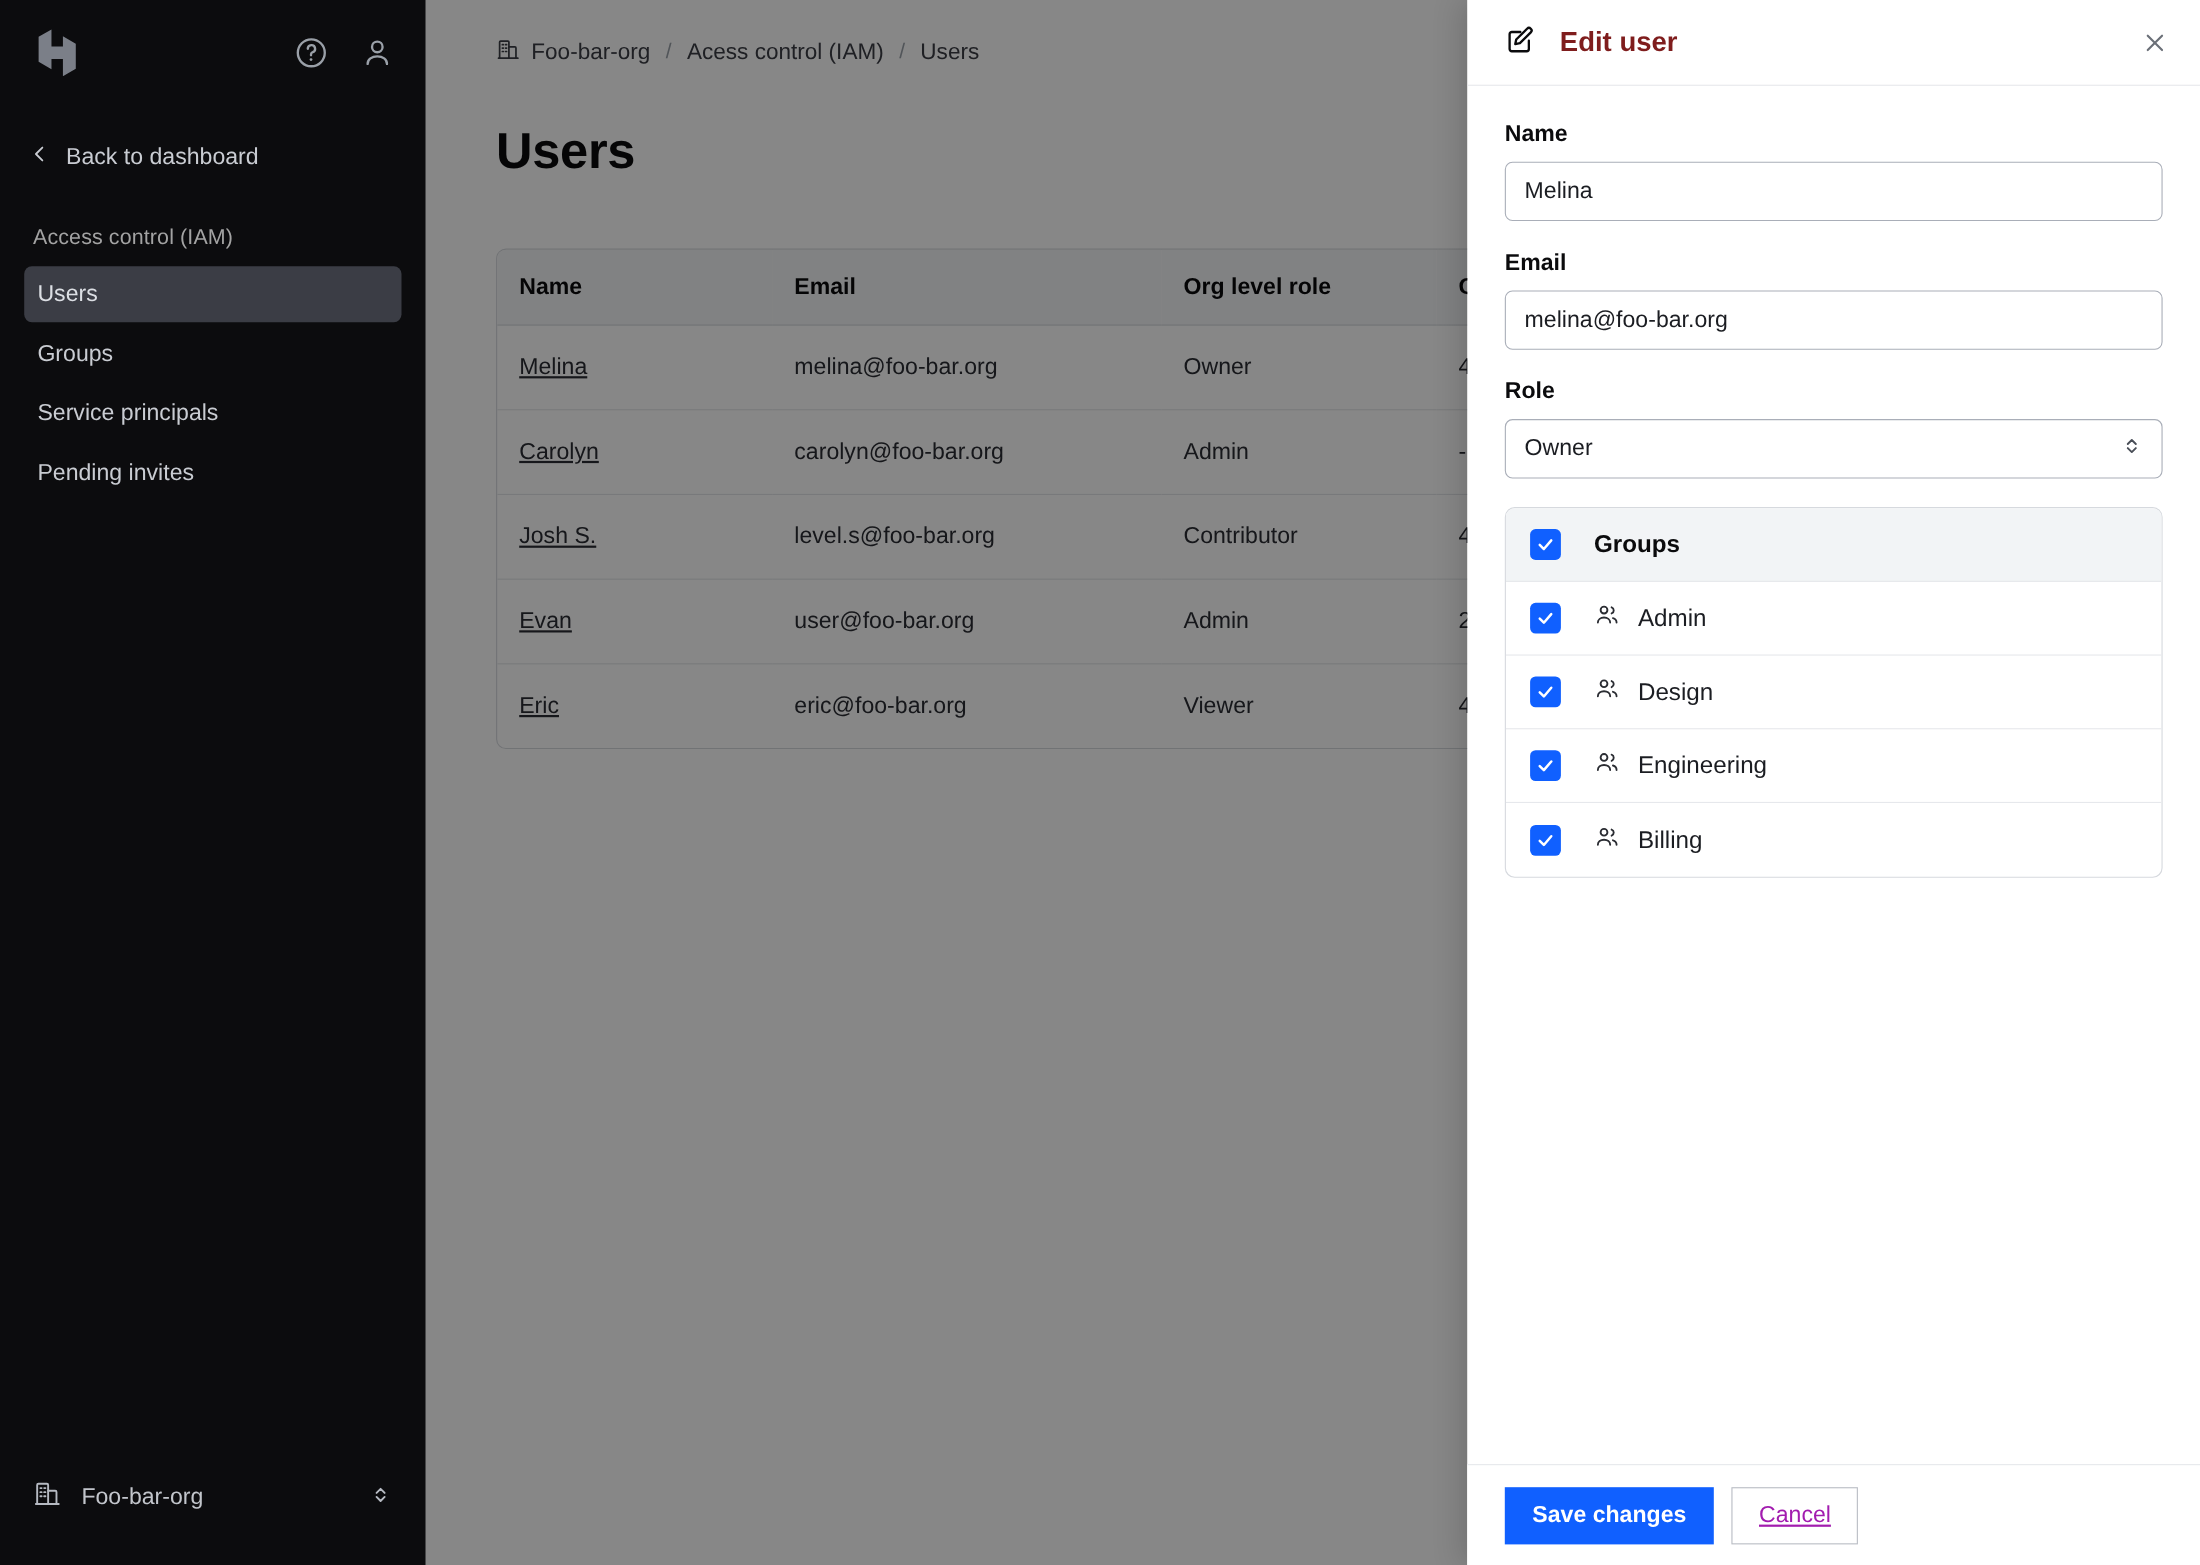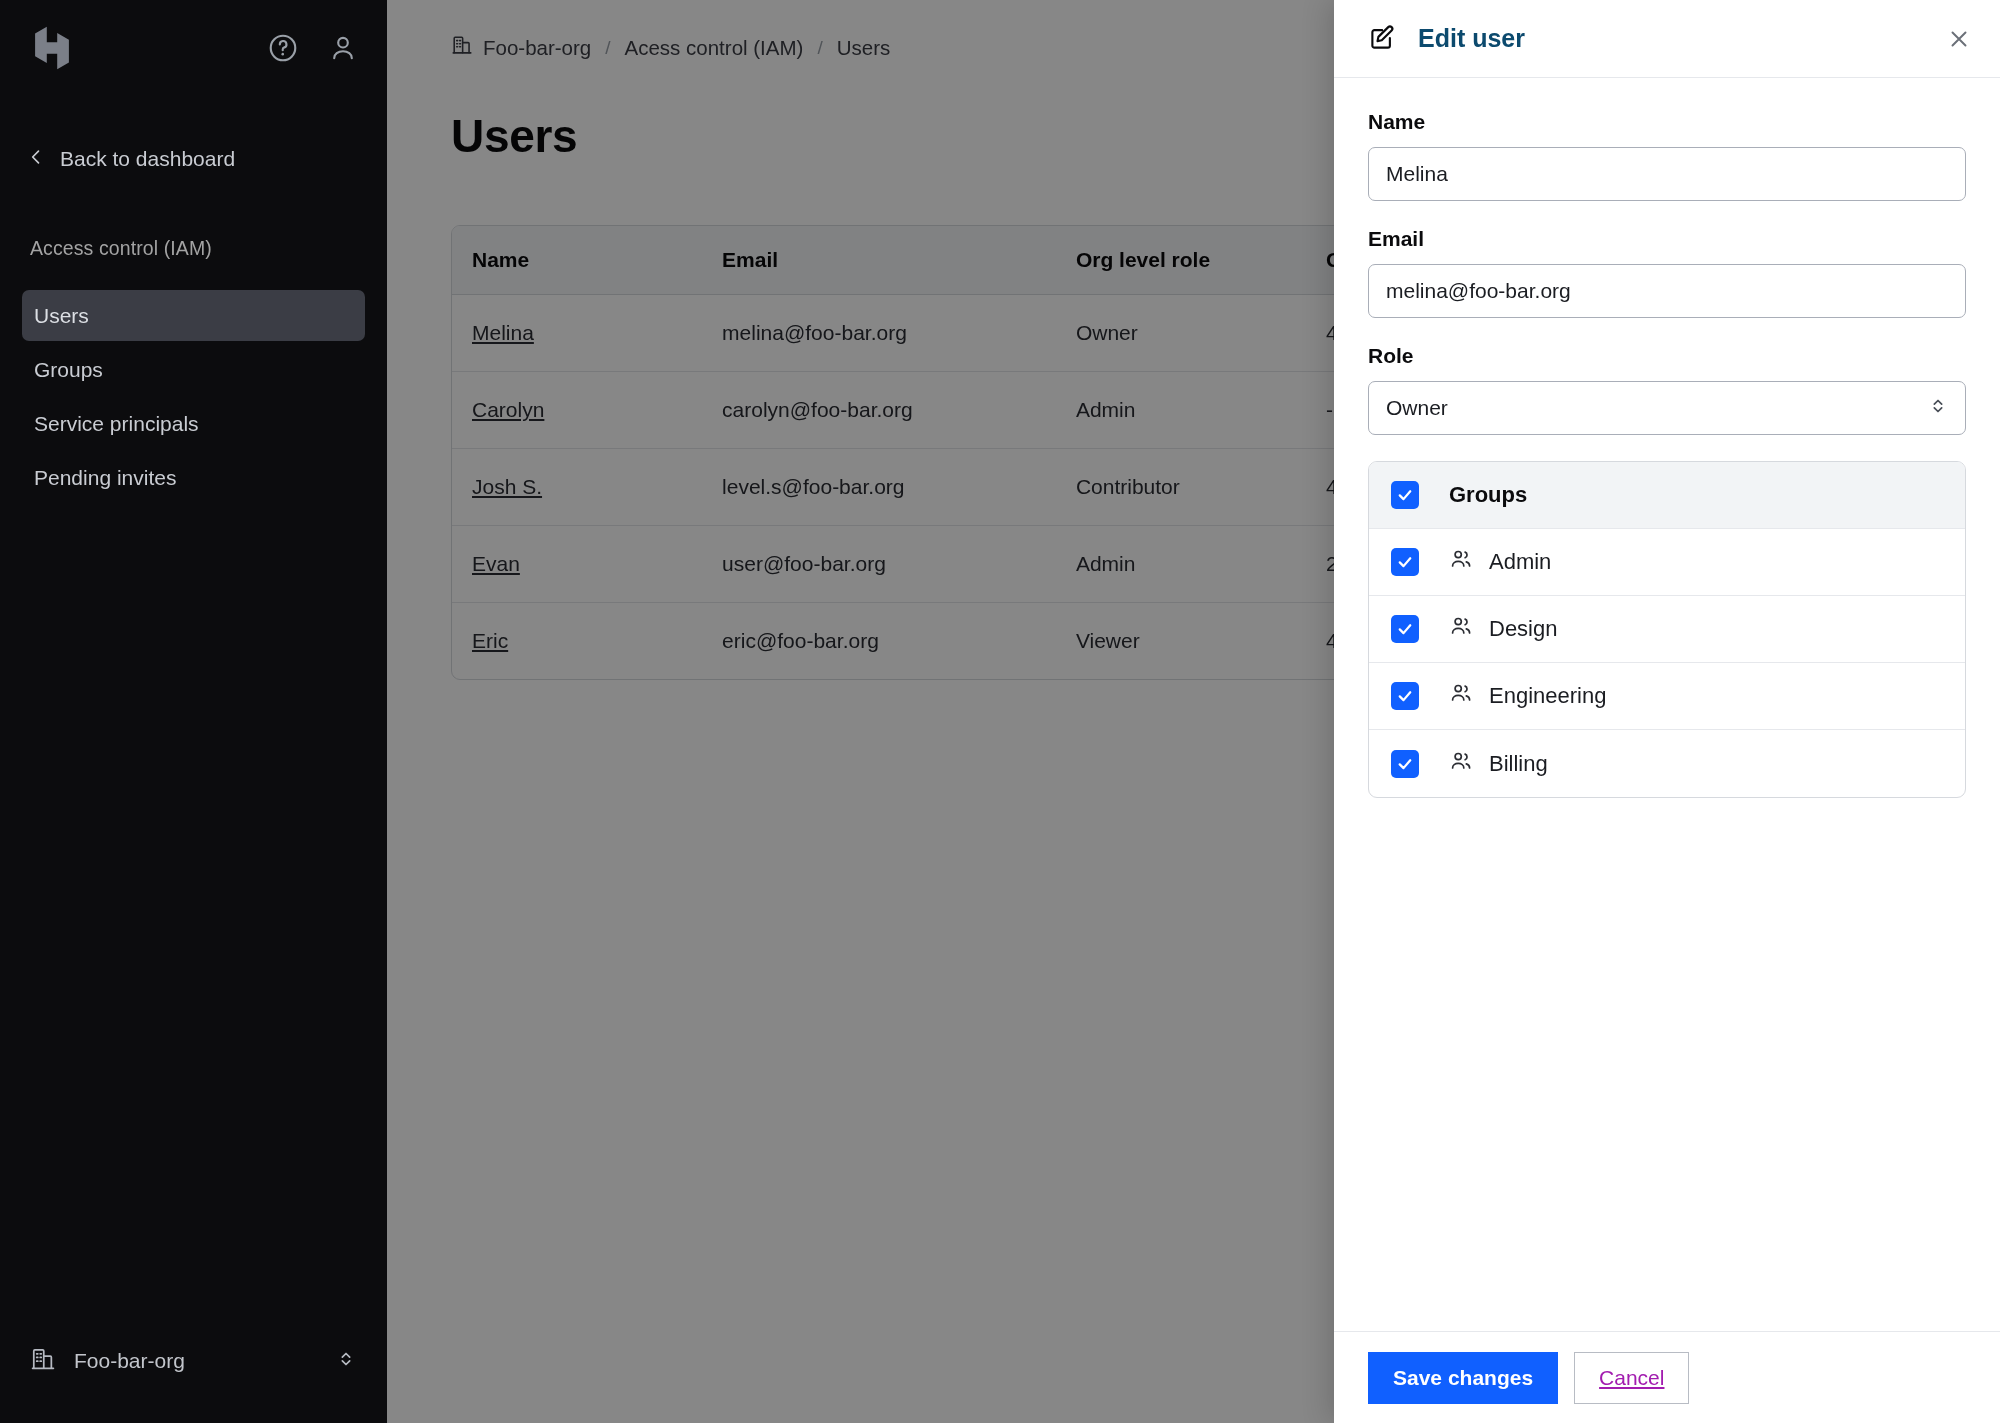--- a/index.html
+++ b/index.html
@@ -8,21 +8,21 @@
     font-family: "Liberation Sans", sans-serif;
     background: #fff; overflow: hidden;
   }
   .app { position: relative; width: 2000px; height: 1423px; display: flex; }
 
   
   .sidebar {
     width: 387px; height: 1423px; flex: 0 0 387px;
     background: #0c0c0e; color: #c2c5cb;
     display: flex; flex-direction: column;
-    position: relative; z-index: 5; gap: 16px;
+    position: relative; z-index: 5;
   }
   .sb-top {
     height: 95px; display: flex; align-items: center;
     justify-content: space-between; padding: 0 28px 0 26px;
   }
   .logo { width: 56px; height: 56px; display: flex; align-items: center; }
   .sb-top-icons { display: flex; align-items: center; gap: 28px; }
   .icon-btn { display: flex; align-items: center; justify-content: center; cursor: pointer; }
 
   .back-row {
@@ -103,21 +103,21 @@
     z-index: 30; display: flex; flex-direction: column;
     box-shadow: -6px 0 26px rgba(0,0,0,0.16);
   }
   .drawer-header {
     height: 78px; flex: 0 0 78px;
     display: flex; align-items: center;
     padding: 0 28px 0 34px;
     border-bottom: 1px solid #e6e8ec;
   }
   .dh-left { display: flex; align-items: center; gap: 20px; }
-  .dh-title { font-size: 25px; font-weight: 700; color: #0c4a6e; }
+  .dh-title { font-size: 25px; font-weight: 700; color: #7f1d1d; }
   .dh-close { margin-left: auto; cursor: pointer; display: flex; }
 
   .drawer-body { flex: 1 1 auto; padding: 32px 34px 0 34px; overflow: hidden; }
   .field { margin-bottom: 26px; }
   .field-label {
     font-size: 21px; font-weight: 700; color: #0b0b0d;
     margin-bottom: 13px; display: block;
   }
   .text-input {
     width: 100%; height: 54px;

